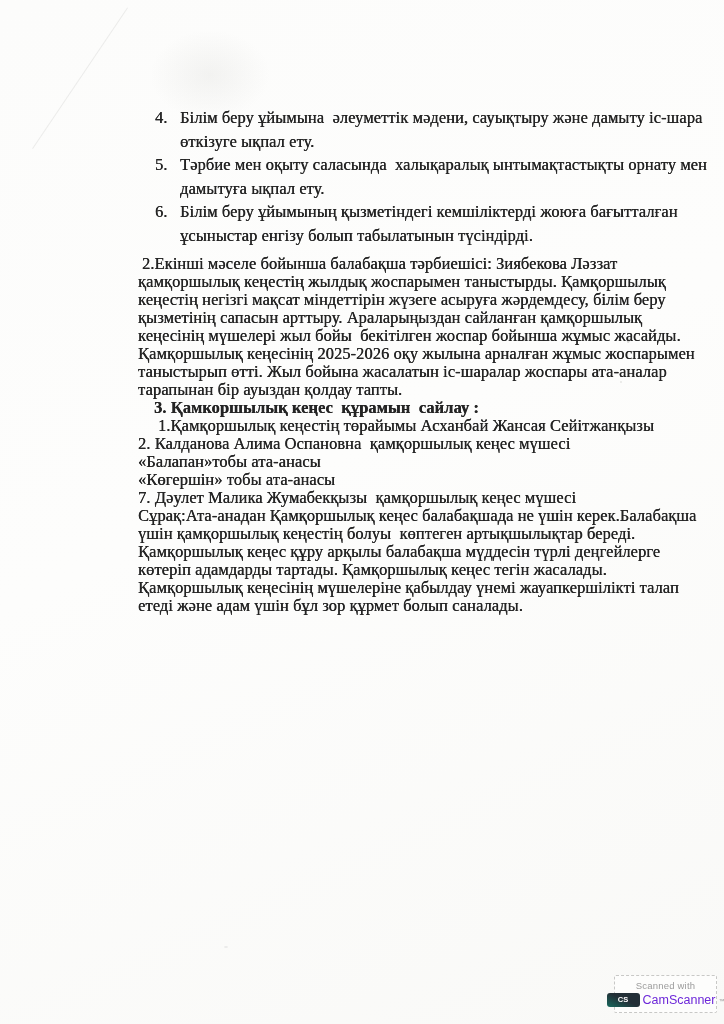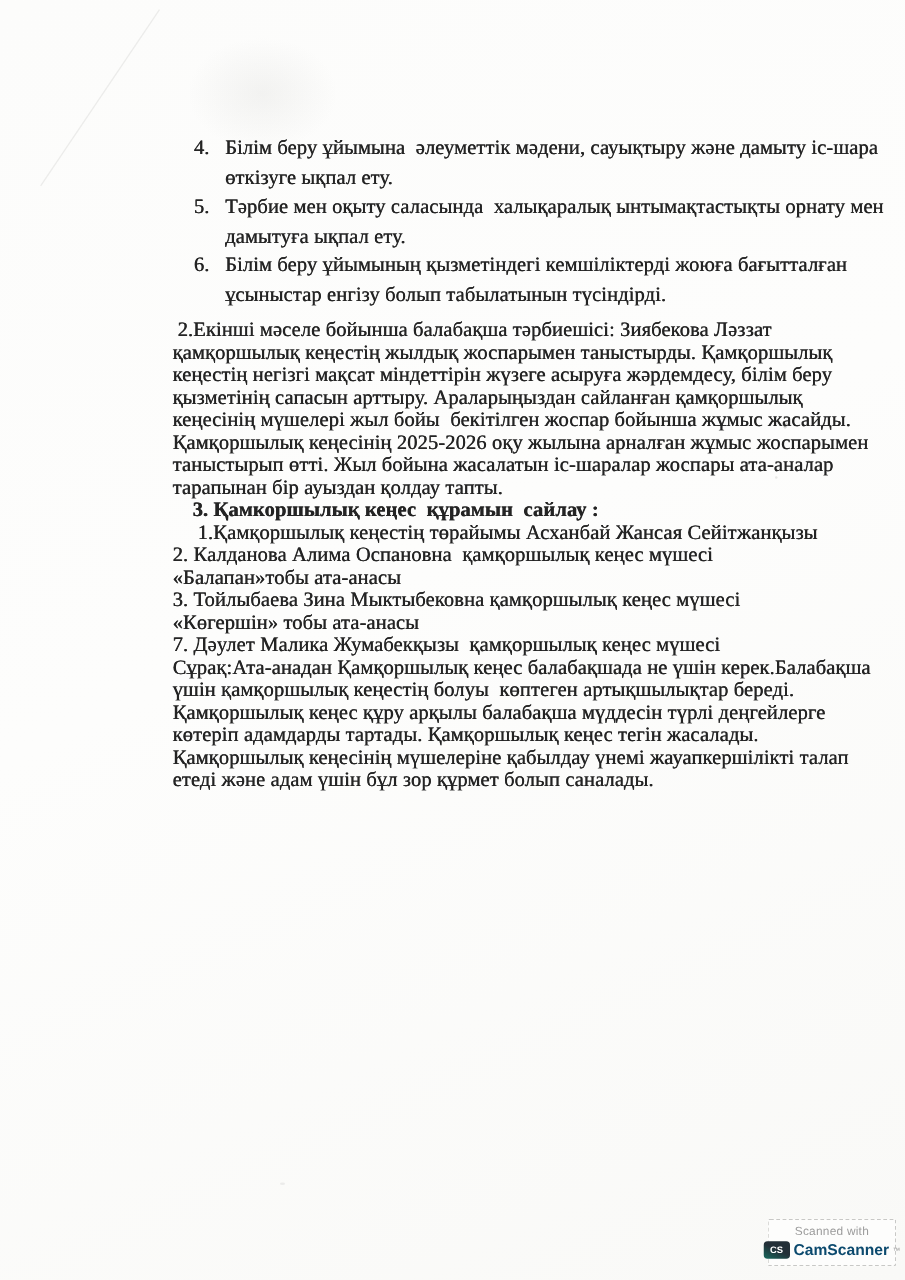--- a/index.html
+++ b/index.html
@@ -57,27 +57,27 @@
     box-sizing:border-box;
     border:1px dashed #c8c8c6;border-radius:2px;
     background:rgba(253,253,252,.97);
     display:flex;flex-direction:column;align-items:center;justify-content:center;
     gap:1px;
     font-family:"Liberation Sans", sans-serif;
   }
   .scanned-with{font-size:9.5px;color:#9b9b9b;letter-spacing:.2px;line-height:10px;}
   .brand-row{display:flex;align-items:center;gap:3px;line-height:14px;}
   .cs-logo{
-    width:21px;height:14px;border-radius:3px;
+    width:33px;height:14px;border-radius:3px;
     background:linear-gradient(205deg,#232f37 48%,#13806c 120%);
     color:#ffffff;font-size:7.5px;font-weight:bold;
     display:flex;align-items:center;justify-content:center;
     letter-spacing:0;
   }
-  .brand{font-size:12.5px;font-weight:bold;color:#0c4a6e;}
+  .brand{font-size:12.5px;font-weight:normal;color:#6d28d9;}
   .tm{font-size:6px;color:#9b9b9b;align-self:flex-start;margin-top:2px;}
 </style>
 </head>
 <body>
 
 <div class="page">
 
   <div class="fold"></div>
   <div class="smudge"></div>
   <div class="speck s1"></div>
@@ -109,21 +109,20 @@
 кеңестің негізгі мақсат міндеттірін жүзеге асыруға жәрдемдесу, білім беру
 қызметінің сапасын арттыру. Араларыңыздан сайланған қамқоршылық
 кеңесінің мүшелері жыл бойы  бекітілген жоспар бойынша жұмыс жасайды.
 Қамқоршылық кеңесінің 2025-2026 оқу жылына арналған жұмыс жоспарымен
 таныстырып өтті. Жыл бойына жасалатын іс-шаралар жоспары ата-аналар
 тарапынан бір ауыздан қолдау тапты.</div>
     <div class="h-election">3. Қамкоршылық кеңес  құрамын  сайлау :</div>
     <div class="l-chair">1.Қамқоршылық кеңестің төрайымы Асханбай Жансая Сейітжанқызы</div>
     <div>2. Калданова Алима Оспановна  қамқоршылық кеңес мүшесі</div>
     <div>«Балапан»тобы ата-анасы</div>
-    <div>3. Тойлыбаева Зина Мыктыбековна қамқоршылық кеңес мүшесі</div>
     <div>«Көгершін» тобы ата-анасы</div>
     <div>7. Дәулет Малика Жумабекқызы  қамқоршылық кеңес мүшесі</div>
     <div>Сұрақ:Ата-анадан Қамқоршылық кеңес балабақшада не үшін керек.Балабақша
 үшін қамқоршылық кеңестің болуы  көптеген артықшылықтар береді.
 Қамқоршылық кеңес құру арқылы балабақша мүддесін түрлі деңгейлерге
 көтеріп адамдарды тартады. Қамқоршылық кеңес тегін жасалады.
 Қамқоршылық кеңесінің мүшелеріне қабылдау үнемі жауапкершілікті талап
 етеді және адам үшін бұл зор құрмет болып саналады.</div>
   </div>
 

